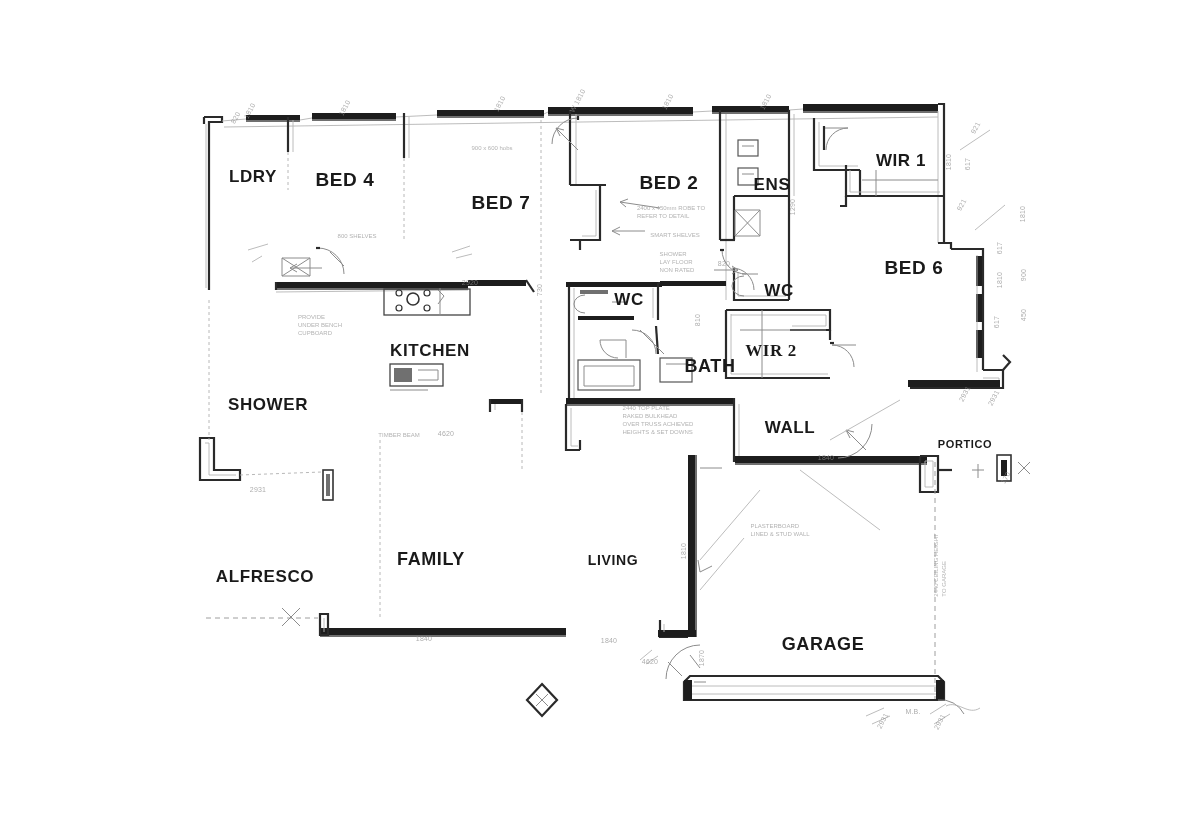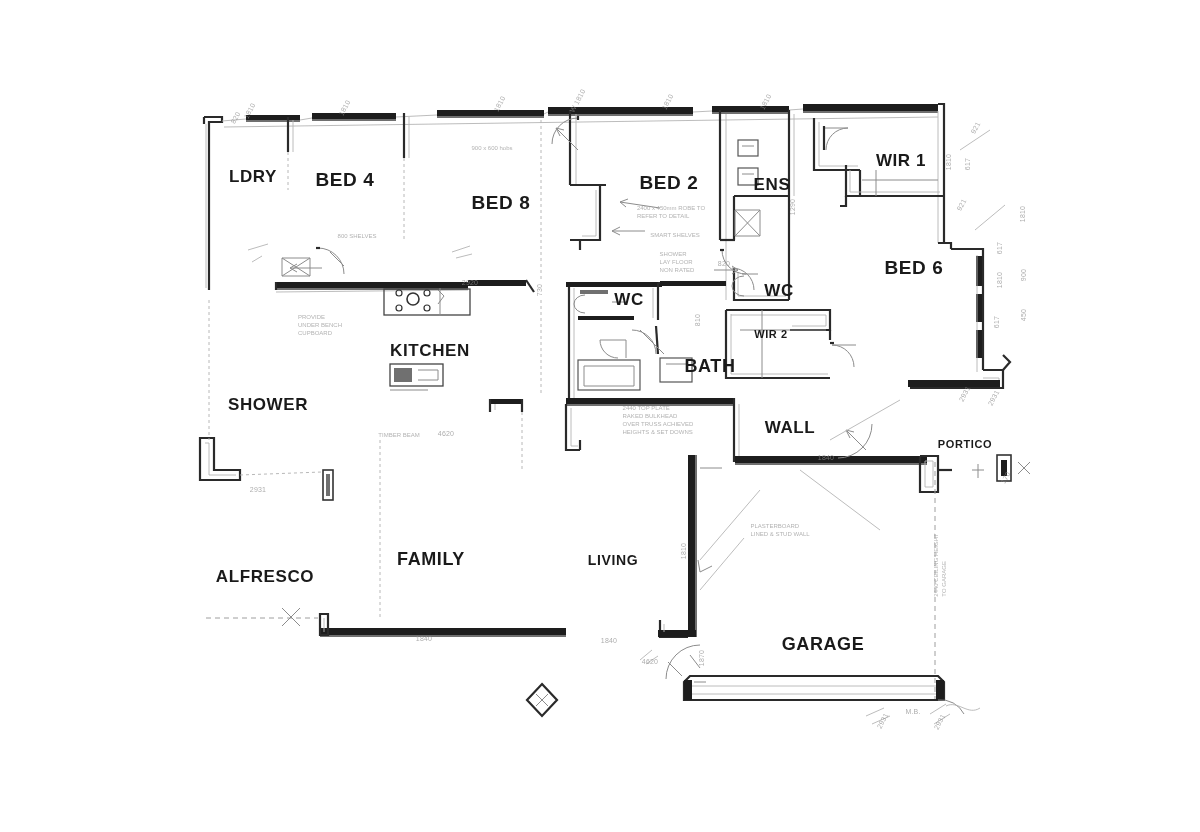--- a/index.html
+++ b/index.html
@@ -337,30 +337,30 @@
 
       <g>
         <path class="w-thin" d="M542 684 L557 700 L542 716 L527 700 Z"></path>
         <path class="w-hair" d="M536 694 L548 706 M548 694 L536 706"></path>
       </g>
     </g>
   </svg>
 
   <div class="room-label" style="left:253px; top:176px; font-size:17px;">LDRY</div>
   <div class="room-label" style="left:345px; top:179px; font-size:19px;">BED 4</div>
-  <div class="room-label" style="left:501px; top:202px; font-size:19px;">BED 8</div>
+  <div class="room-label" style="left:501px; top:202px; font-size:19px;">BED 7</div>
   <div class="room-label" style="left:669px; top:182px; font-size:19px;">BED 2</div>
   <div class="room-label" style="left:772px; top:184px; font-size:17px;">ENS</div>
   <div class="room-label" style="left:901px; top:160px; font-size:17px;">WIR 1</div>
   <div class="room-label" style="left:914px; top:267px; font-size:19px;">BED 6</div>
   <div class="room-label" style="left:629px; top:299px; font-size:17px;">WC</div>
   <div class="room-label" style="left:779px; top:290px; font-size:17px;">WC</div>
   <div class="room-label" style="left:430px; top:350px; font-size:17px;">KITCHEN</div>
   <div class="room-label" style="left:678px; top:366px; font-size:18px;margin-left:32px;">BATH</div>
-  <div class="room-label" style="left:771px; top:334px; font-size:11px;">WIR 2</div>
+  <div class="room-label" style="left:771px; top:350px; font-size:17px;font-family:Liberation Serif, serif;">WIR 2</div>
   <div class="room-label" style="left:268px; top:404px; font-size:17px;">SHOWER</div>
   <div class="room-label" style="left:790px; top:427px; font-size:17px;">WALL</div>
   <div class="room-label" style="left:965px; top:444px; font-size:11px;text-align:right;">PORTICO</div>
   <div class="room-label" style="left:431px; top:559px; font-size:18px;">FAMILY</div>
   <div class="room-label" style="left:613px; top:560px; font-size:14px;">LIVING</div>
   <div class="room-label" style="left:265px; top:576px; font-size:17px;">ALFRESCO</div>
   <div class="room-label" style="left:823px; top:644px; font-size:18px;">GARAGE</div>
 
   <div class="dim-note rot-tilt" style="left:250px; top:111px; font-size:7px;">1810</div>
   <div class="dim-note rot-tilt" style="left:345px; top:108px; font-size:7px;">1810</div>

